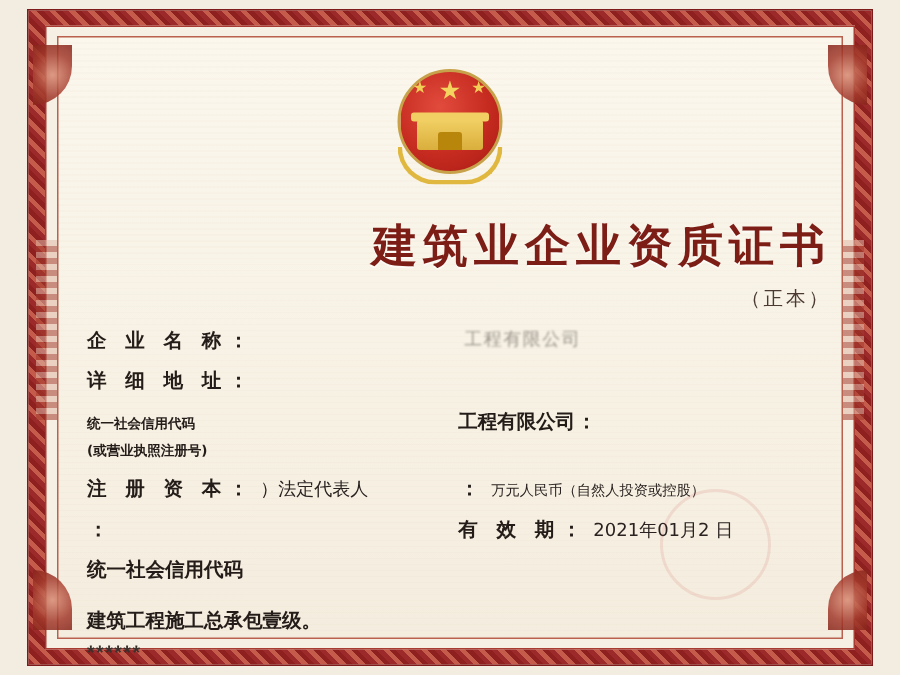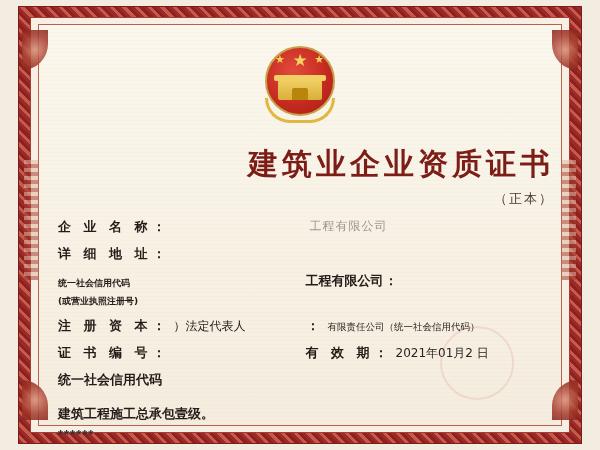--- a/index.html
+++ b/index.html
@@ -349,27 +349,26 @@
       </div>
 
       <div class="row">
         <div class="cell left">
           <span class="label wide">注 册 资 本</span>
           <span class="colon">：</span>
           <span class="value">）法定代表人</span>
         </div>
         <div class="cell right">
           <span class="colon">：</span>
-          <span class="value small">有限责任公司（统一社会信用代码）</span>
-        </div>
-      </div>
-
-      <div class="row">
-        <div class="cell left">
-          <span class="label wide">证 书 编 号</span>
+          <span class="value small">万元人民币（自然人投资或控股）</span>
+        </div>
+      </div>
+
+      <div class="row">
+        <div class="cell left">
           <span class="colon">：</span>
           <span class="value blur"></span>
         </div>
         <div class="cell right">
           <span class="label wide">有 效 期</span>
           <span class="colon">：</span>
           <span class="value">2021年01月2  日</span>
         </div>
       </div>
 

